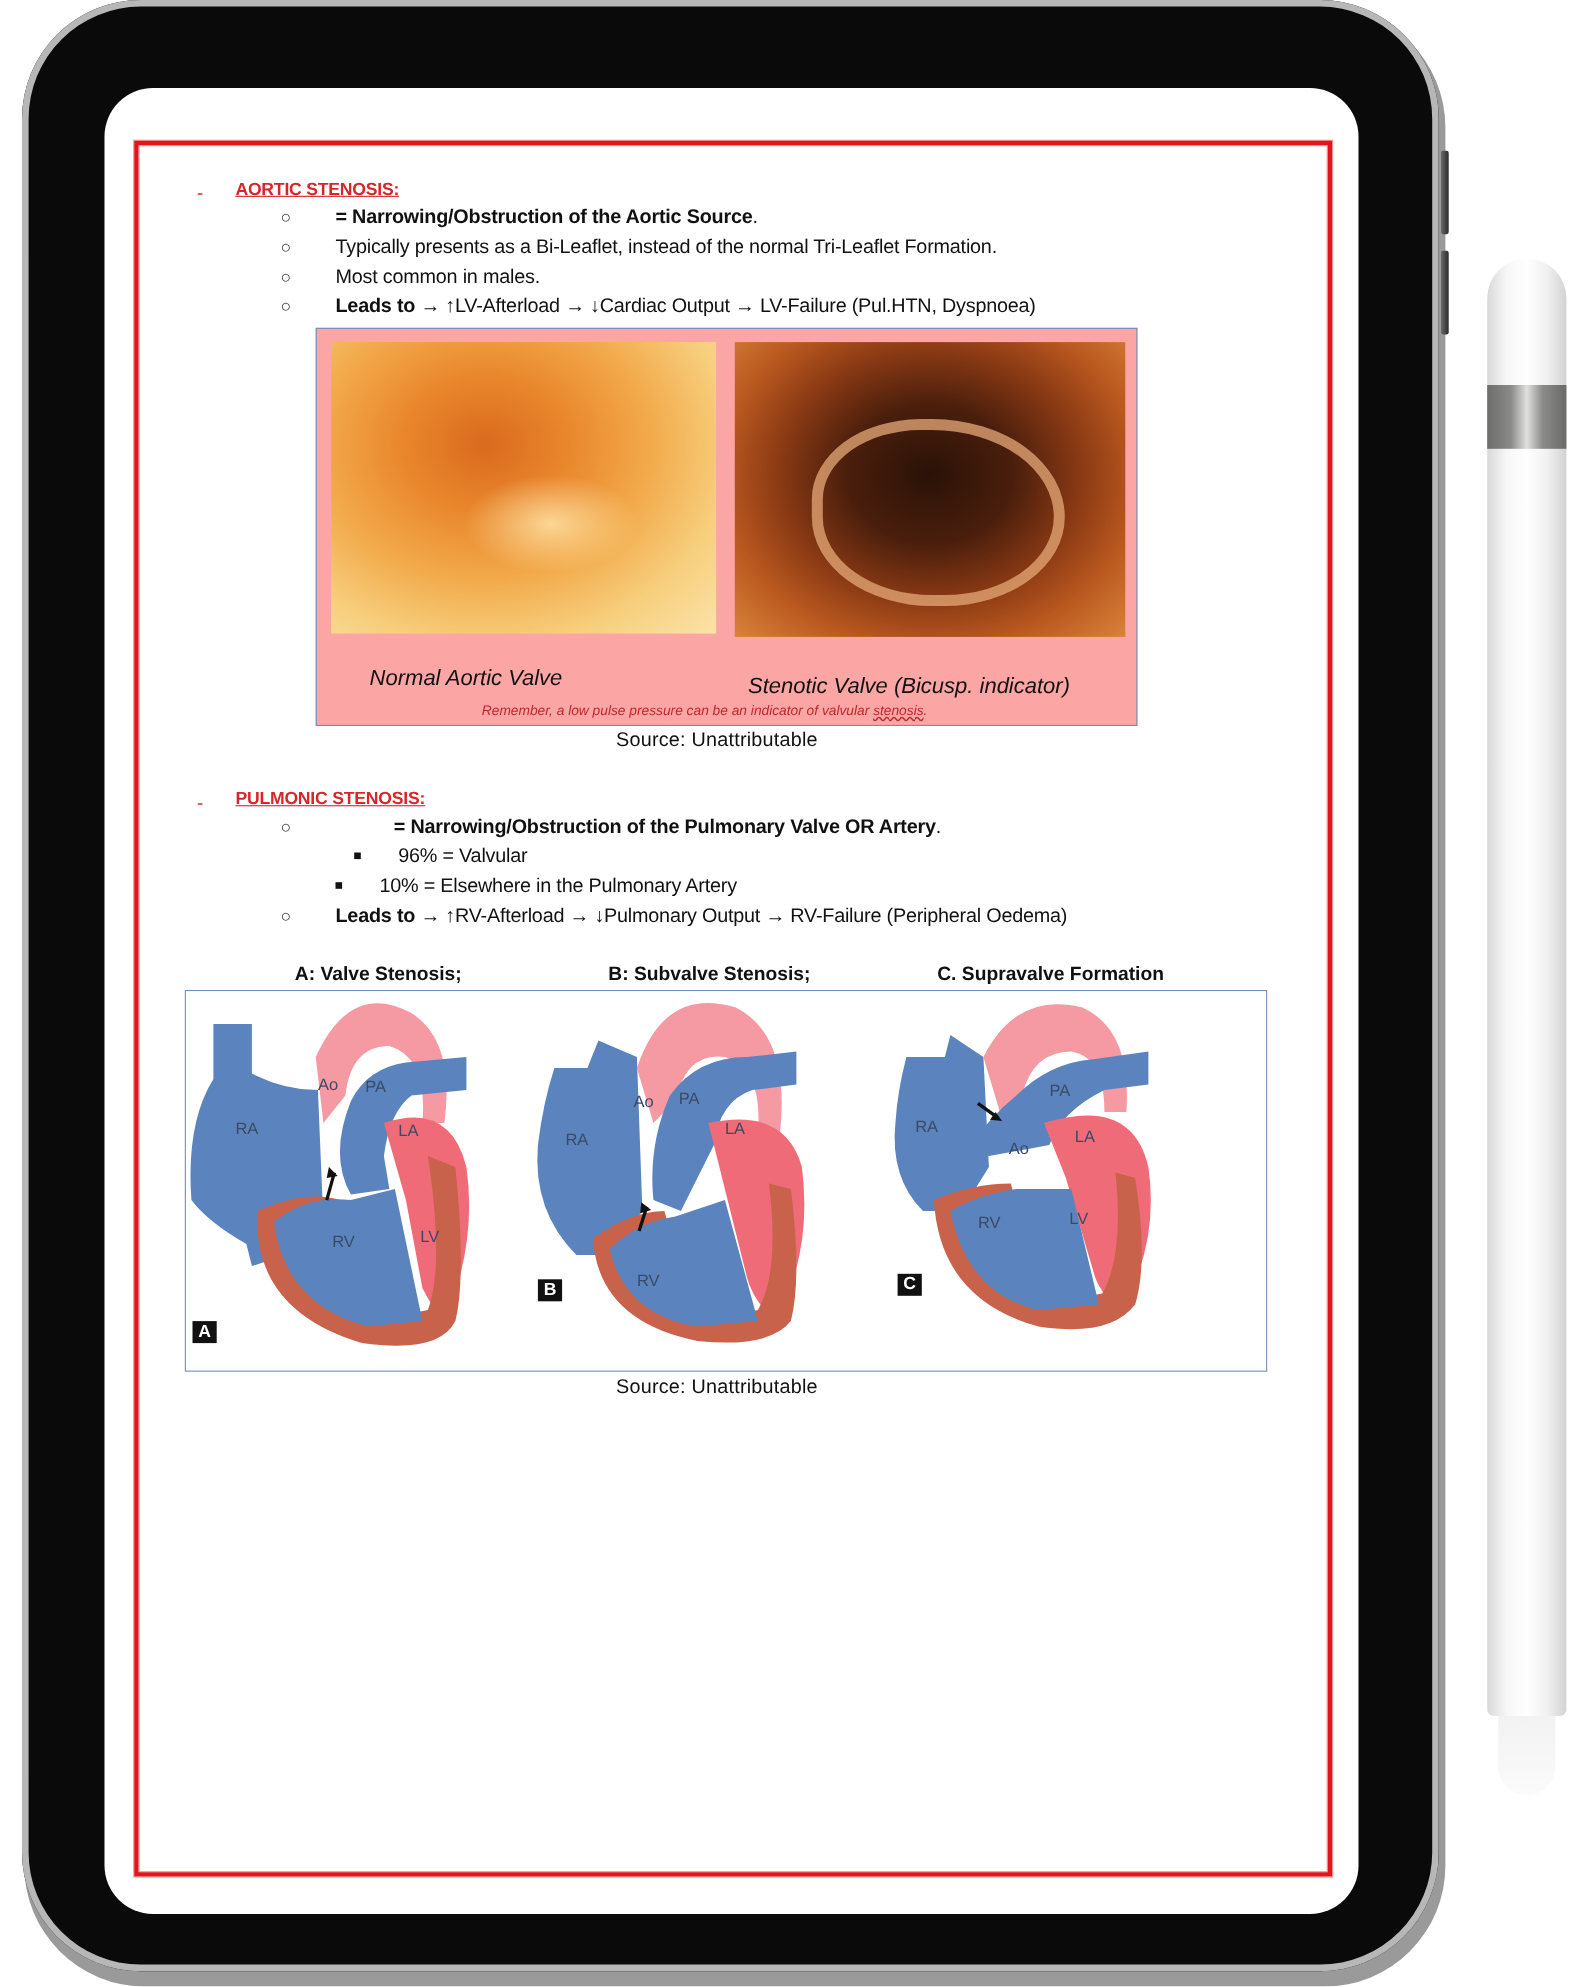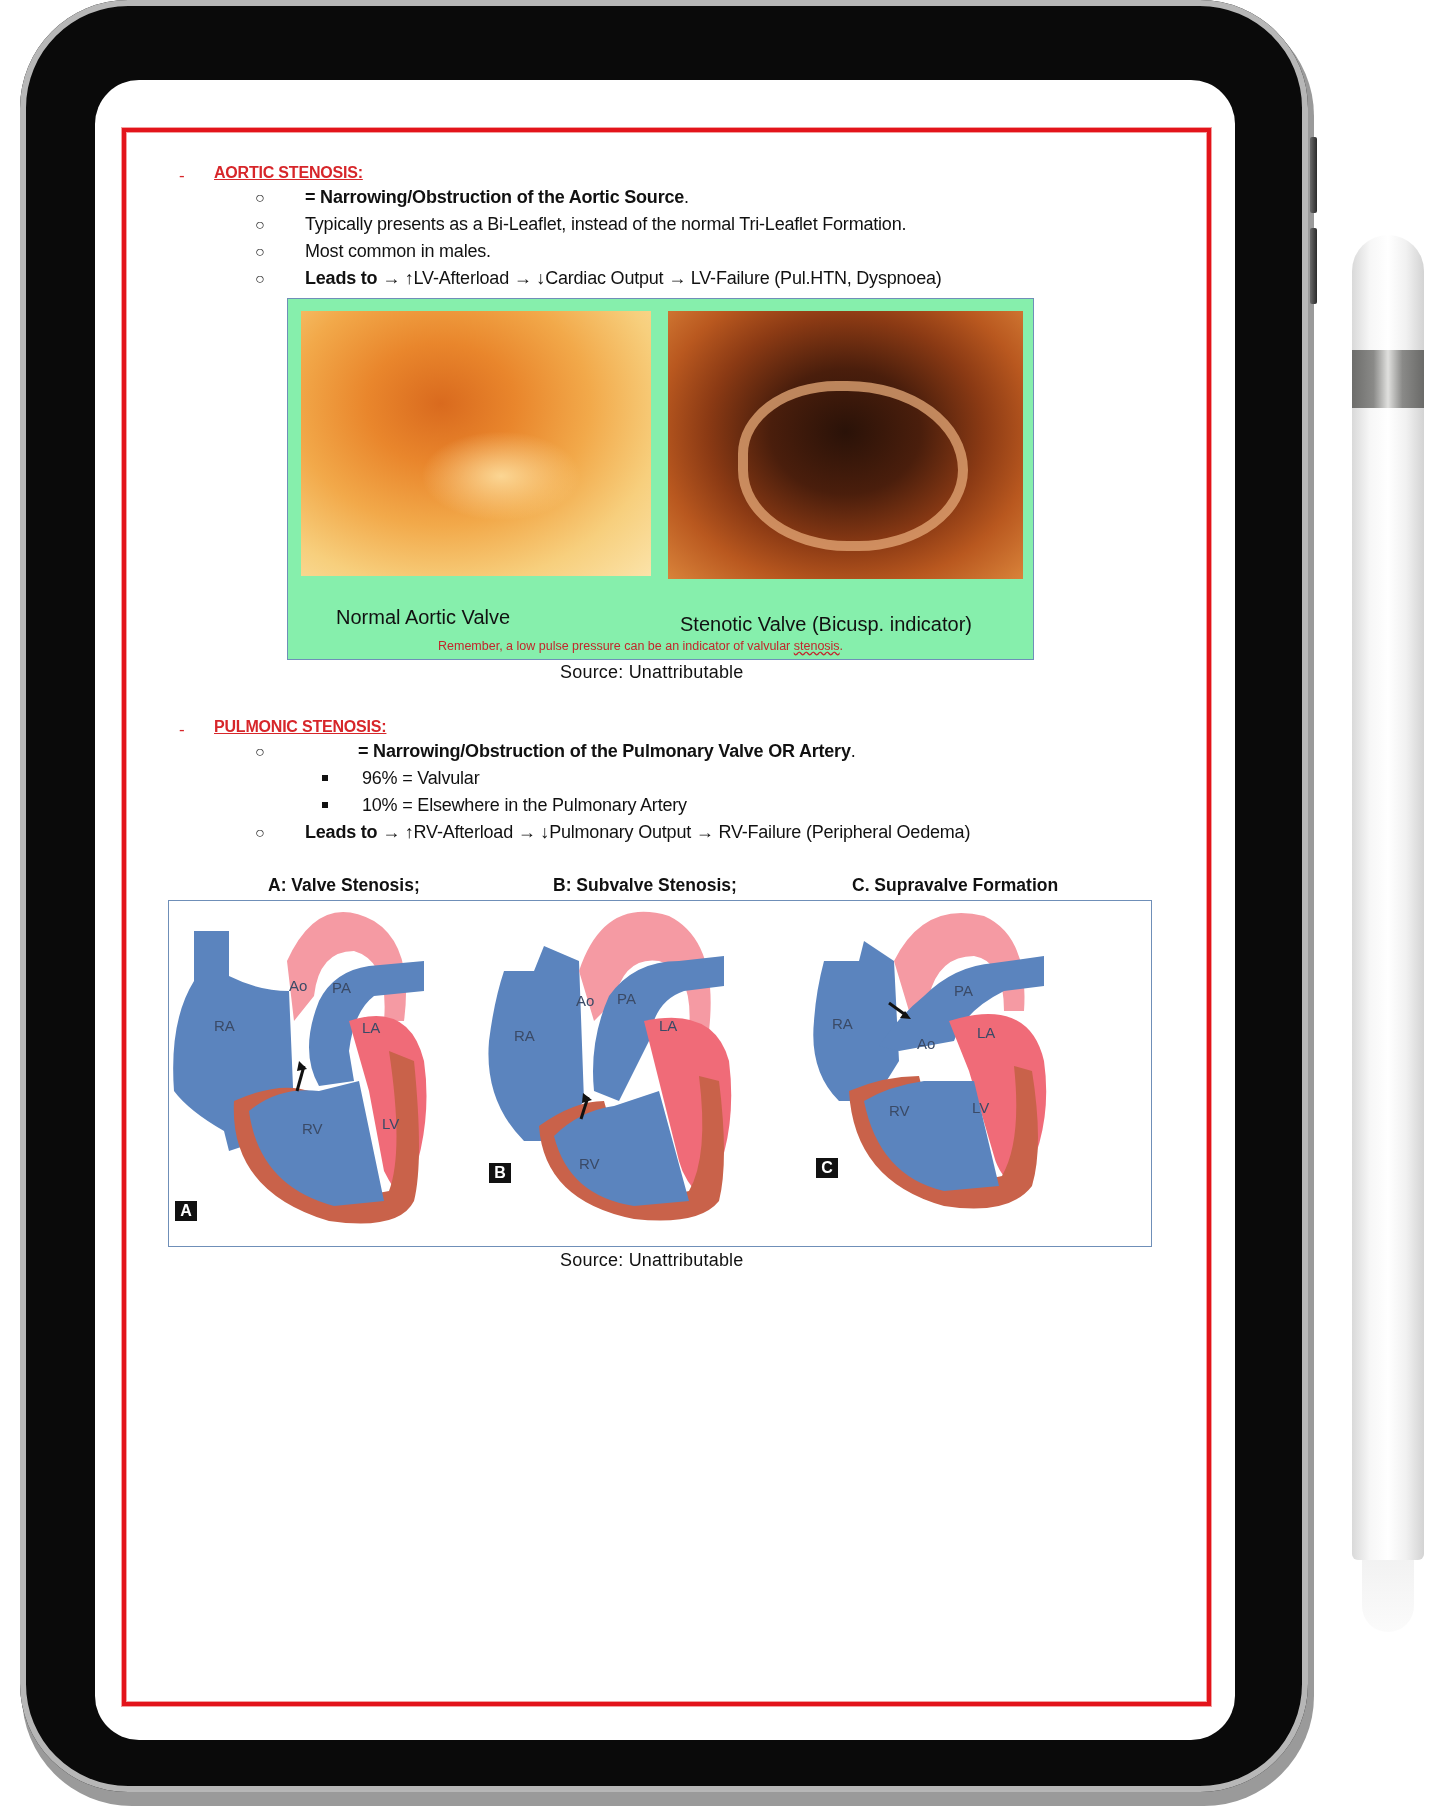--- a/index.html
+++ b/index.html
@@ -16,21 +16,21 @@
 
   .doc-text { position:absolute; font-family:"Liberation Sans", sans-serif; color:#111; white-space:nowrap; }
   .dash { color:#d7262a; font-size:17px; }
   .section-title { color:#d7262a; font-weight:bold; font-size:16px; text-decoration:underline; text-decoration-color:#d7262a; letter-spacing:-0.2px; }
   .bullet-circle { font-size:16px; color:#333; }
   .bullet-square { display:inline-block; width:6px; height:6px; background:#111; }
   .line { font-size:18px; letter-spacing:-0.2px; }
   .bold { font-weight:bold; }
 
   
-  .aortic-box { position:absolute; left:192px; top:218px; width:745px; height:360px; border:1.5px solid #6f8fb8; background:#86efac; }
+  .aortic-box { position:absolute; left:192px; top:218px; width:745px; height:360px; border:1.5px solid #6f8fb8; background:#fca5a5;font-style:italic; }
   .photo { position:absolute; }
   .photo-normal { left:13px; top:12px; width:350px; height:265px;
      background: radial-gradient(ellipse at 40% 35%, #d96a1e 0%, #e9862c 25%, #f2a94a 50%, #f7cf7d 75%, #fbe3a9 100%); }
   .photo-normal::after { content:""; position:absolute; left:120px; top:120px; width:160px; height:90px; border-radius:50%;
      background: radial-gradient(ellipse, rgba(255,230,170,0.8), rgba(255,230,170,0) 70%); }
   .photo-stenotic { left:380px; top:12px; width:355px; height:268px;
      background: radial-gradient(ellipse at 50% 45%, #2a1208 0%, #4a1e0c 30%, #8b3a14 55%, #b9581f 75%, #d9833a 100%); }
   .photo-stenotic::before { content:""; position:absolute; left:70px; top:70px; width:210px; height:150px; border-radius:45% 55% 50% 50%;
      border:10px solid rgba(230,170,120,0.75); }
   .caption-photo { position:absolute; font-family:"Liberation Sans", sans-serif; font-size:20px; color:#111; white-space:nowrap; }
@@ -102,21 +102,21 @@
   <span class="doc-text section-title" style="left:119px; top:638px;">PULMONIC STENOSIS:</span>
 
   <div class="doc-text line" style="left:160px; top:661px;">
     <span class="bullet-circle">○</span>
     <span style="position:absolute; left:58px; white-space:nowrap;margin-left:45px;"><span class="bold">= Narrowing/Obstruction of the Pulmonary Valve OR Artery</span><span>.</span></span>
   </div>
   <div class="doc-text line" style="left:227px; top:688px;">
     <span class="bullet-square" style="position:relative; top:-3px;"></span>
     <span style="position:absolute; left:40px; white-space:nowrap;">96% = Valvular</span>
   </div>
-  <div class="doc-text line" style="left:227px; top:715px;text-align:center;">
+  <div class="doc-text line" style="left:210px; top:715px;text-align:center;">
     <span class="bullet-square" style="position:relative; top:-3px;"></span>
     <span style="position:absolute; left:40px; white-space:nowrap;">10% = Elsewhere in the Pulmonary Artery</span>
   </div>
   <div class="doc-text line" style="left:160px; top:742px;">
     <span class="bullet-circle">○</span>
     <span style="position:absolute; left:50px; white-space:nowrap;text-align:center;"><span class="bold">Leads to</span><span> → ↑RV-Afterload → ↓Pulmonary Output → RV-Failure (Peripheral Oedema)</span></span>
   </div>
 
   <span class="doc-text diag-title" style="left:173px; top:795px;">A: Valve Stenosis;</span>
   <span class="doc-text diag-title" style="left:458px; top:795px;">B: Subvalve Stenosis;</span>

